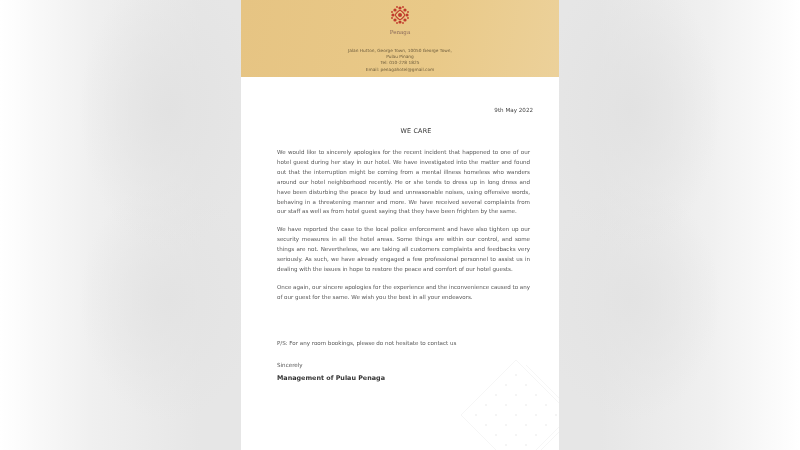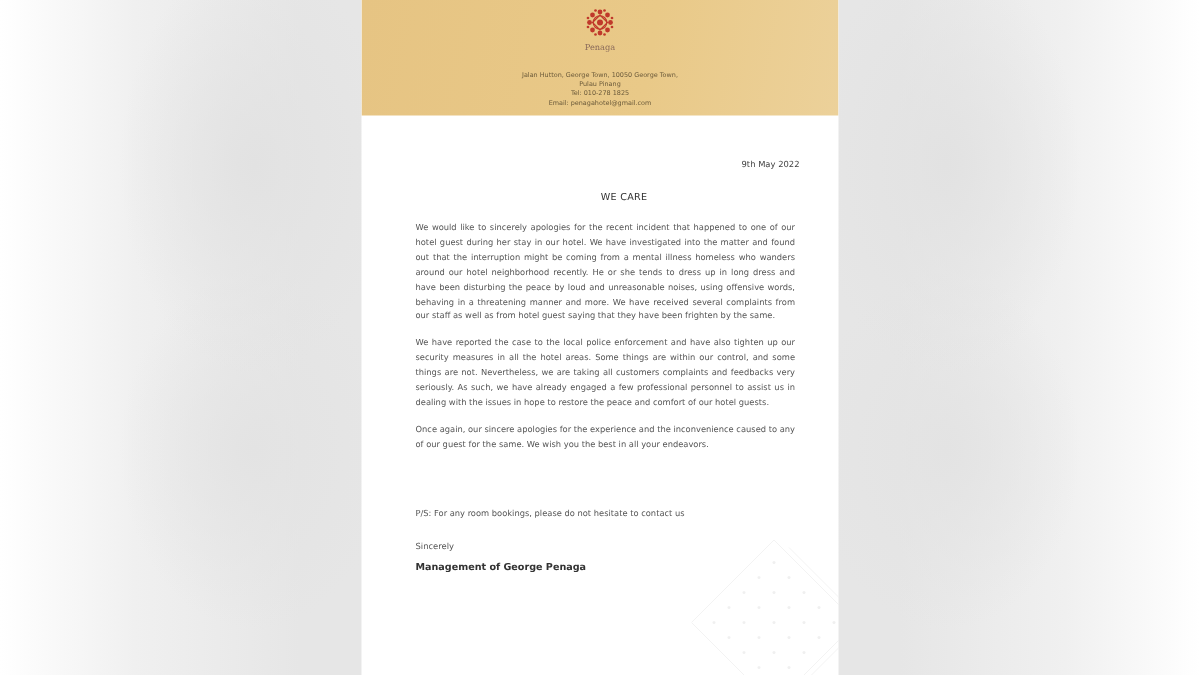--- a/index.html
+++ b/index.html
@@ -161,21 +161,21 @@
   <div class="title">WE CARE</div>
 
   <div class="body-text">
     <p>We would like to sincerely apologies for the recent incident that happened to one of our hotel guest during her stay in our hotel. We have investigated into the matter and found out that the interruption might be coming from a mental illness homeless who wanders around our hotel neighborhood recently. He or she tends to dress up in long dress and have been disturbing the peace by loud and unreasonable noises, using offensive words, behaving in a threatening manner and more. We have received several complaints from our staff as well as from hotel guest saying that they have been frighten by the same.</p>
     <p>We have reported the case to the local police enforcement and have also tighten up  our security measures in all the hotel areas. Some things are within our control, and some things are not. Nevertheless, we are taking all customers complaints and feedbacks very seriously. As such, we have already engaged a few professional personnel to assist us in dealing with the issues in hope to restore the peace and comfort of our hotel guests.</p>
     <p>Once again, our sincere apologies for the experience and the inconvenience caused to any of our guest for the same. We wish you the best in all your endeavors.</p>
   </div>
 
   <div class="ps">P/S: For any room bookings, please do not hesitate to contact us</div>
   <div class="closing">Sincerely</div>
-  <div class="signature">Management of George Penaga</div>
+  <div class="signature">Management of Pulau Penaga</div>
 
   <svg class="pattern" viewBox="0 0 110 100">
     <g fill="none" stroke="#e6e6e6" stroke-width="0.6">
       <path d="M55 0 L110 55 L55 110 L0 55 Z"></path>
       <path d="M65 5 L115 55 L65 105"></path>
     </g>
     <g fill="#e4e4e4">
       <circle cx="55" cy="15" r="1"></circle>
       <circle cx="45" cy="25" r="1"></circle>
         <circle cx="65" cy="25" r="1"></circle>

